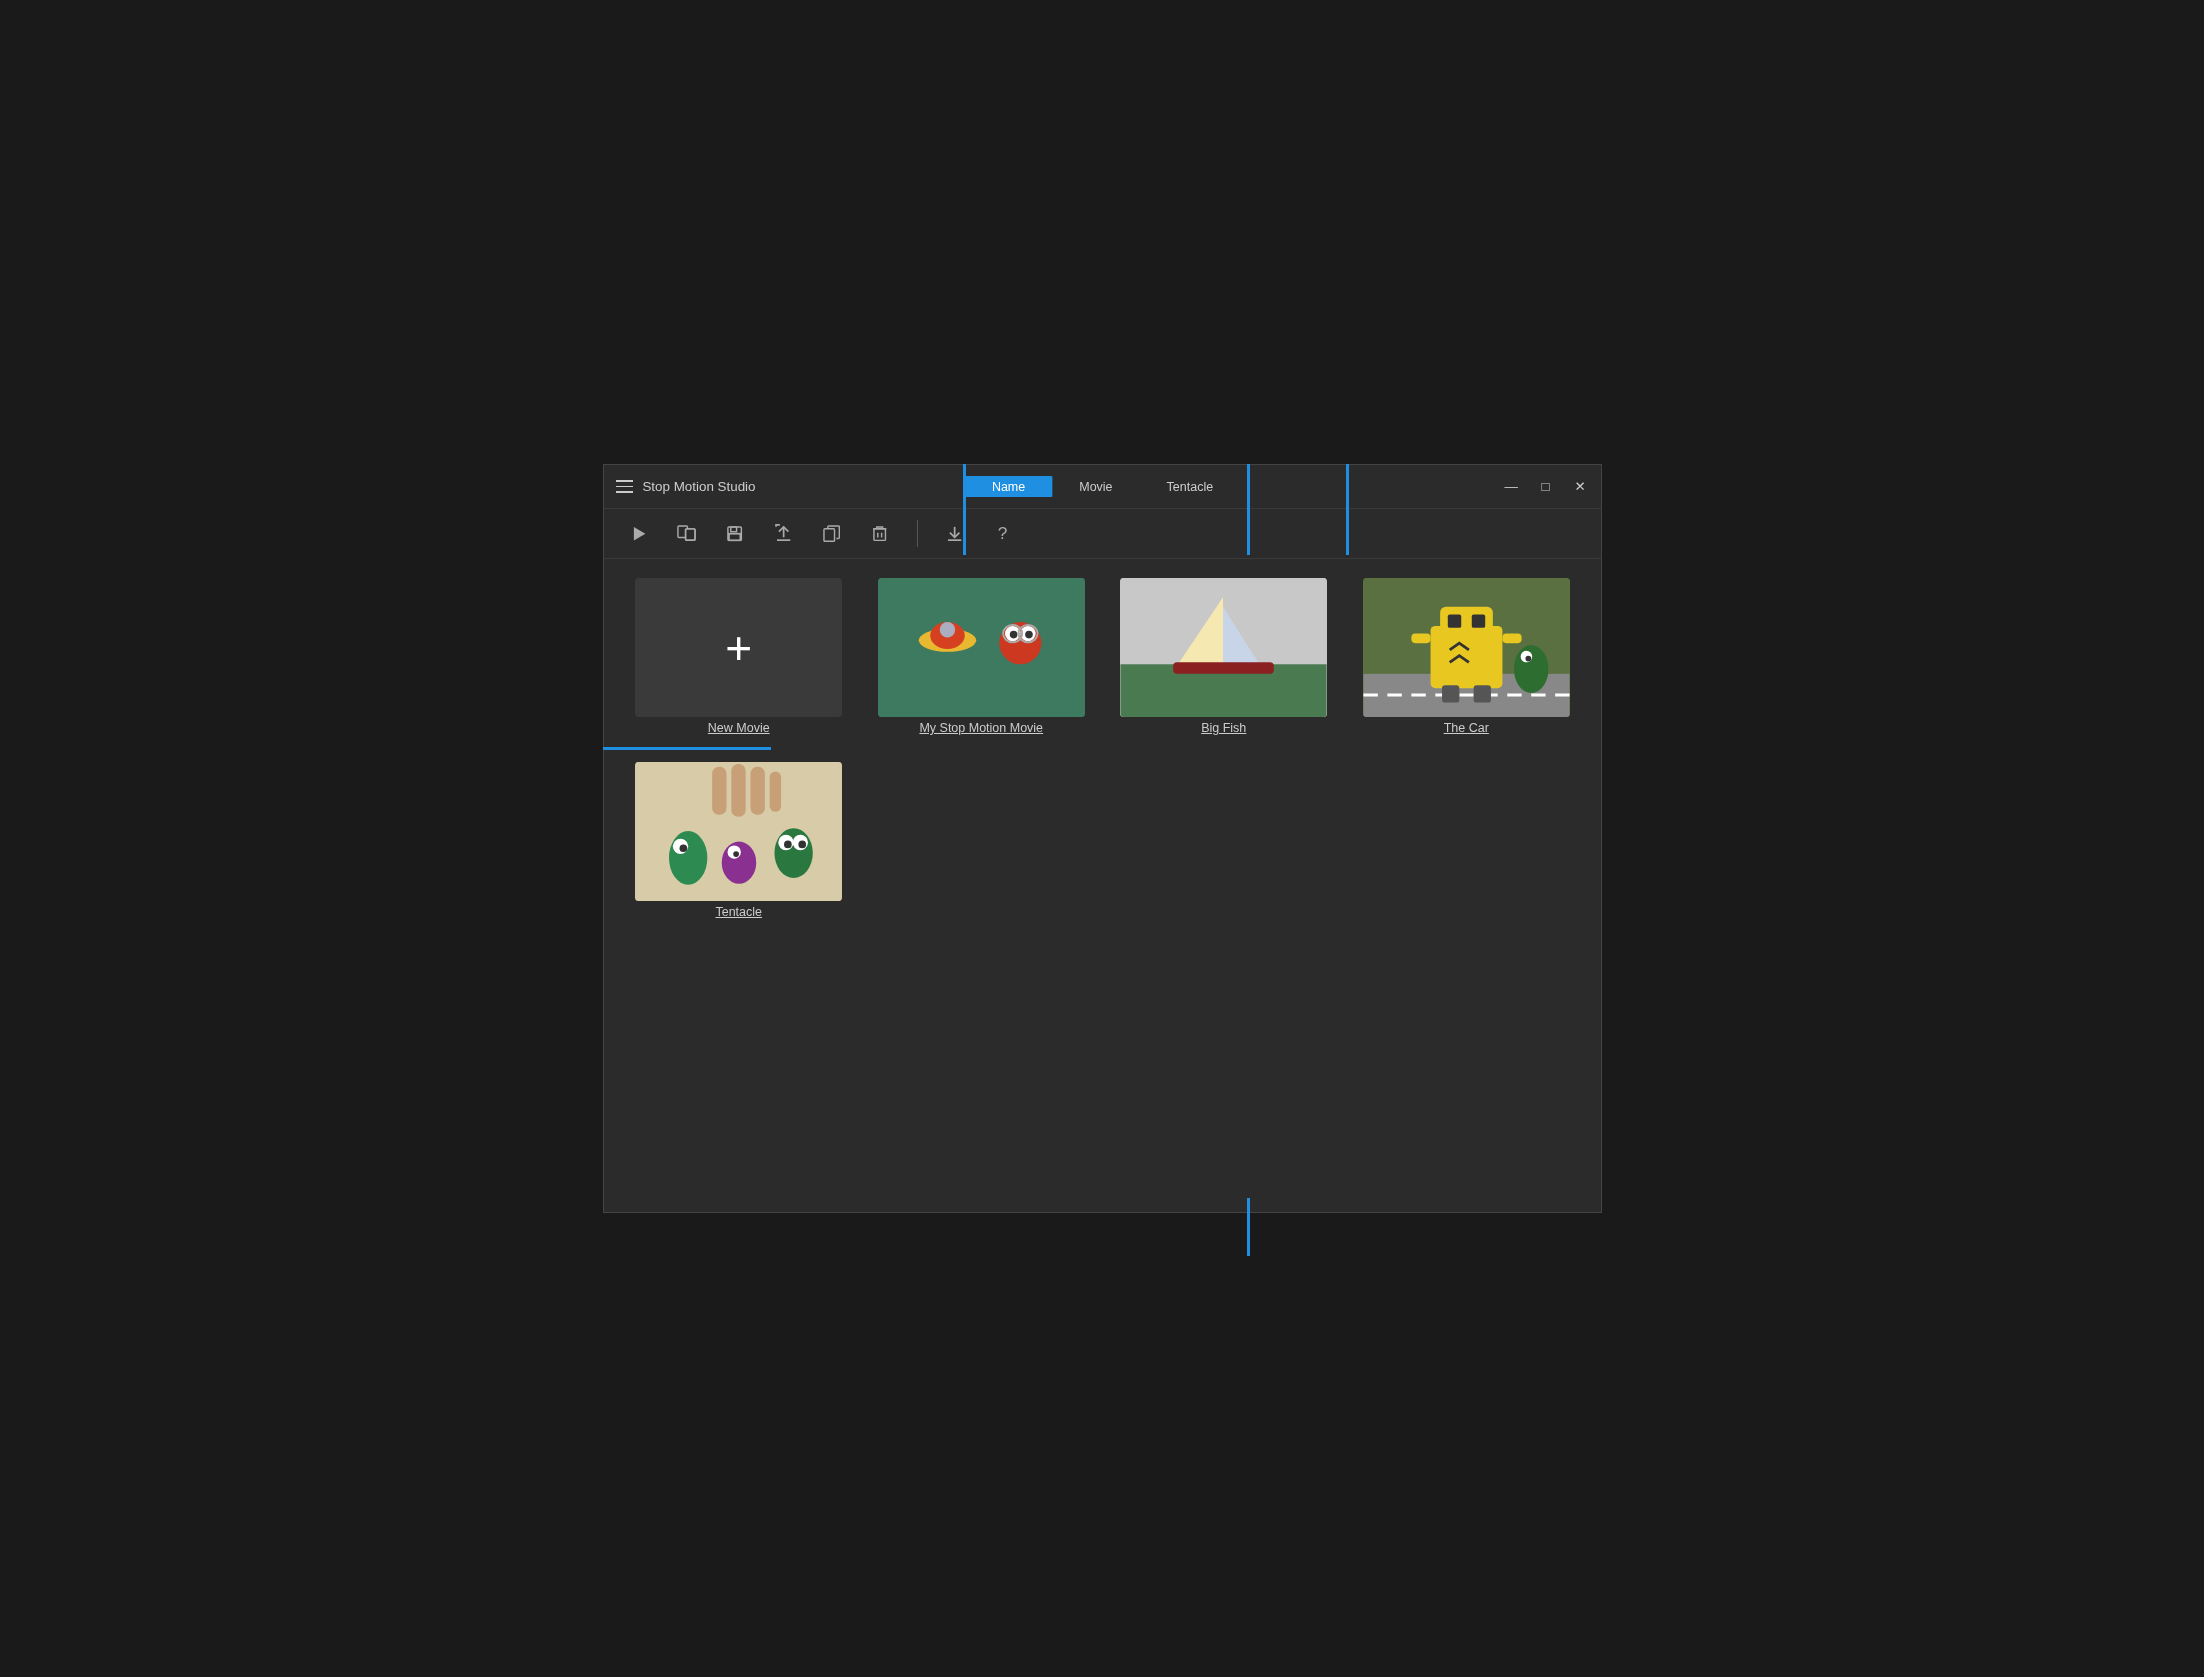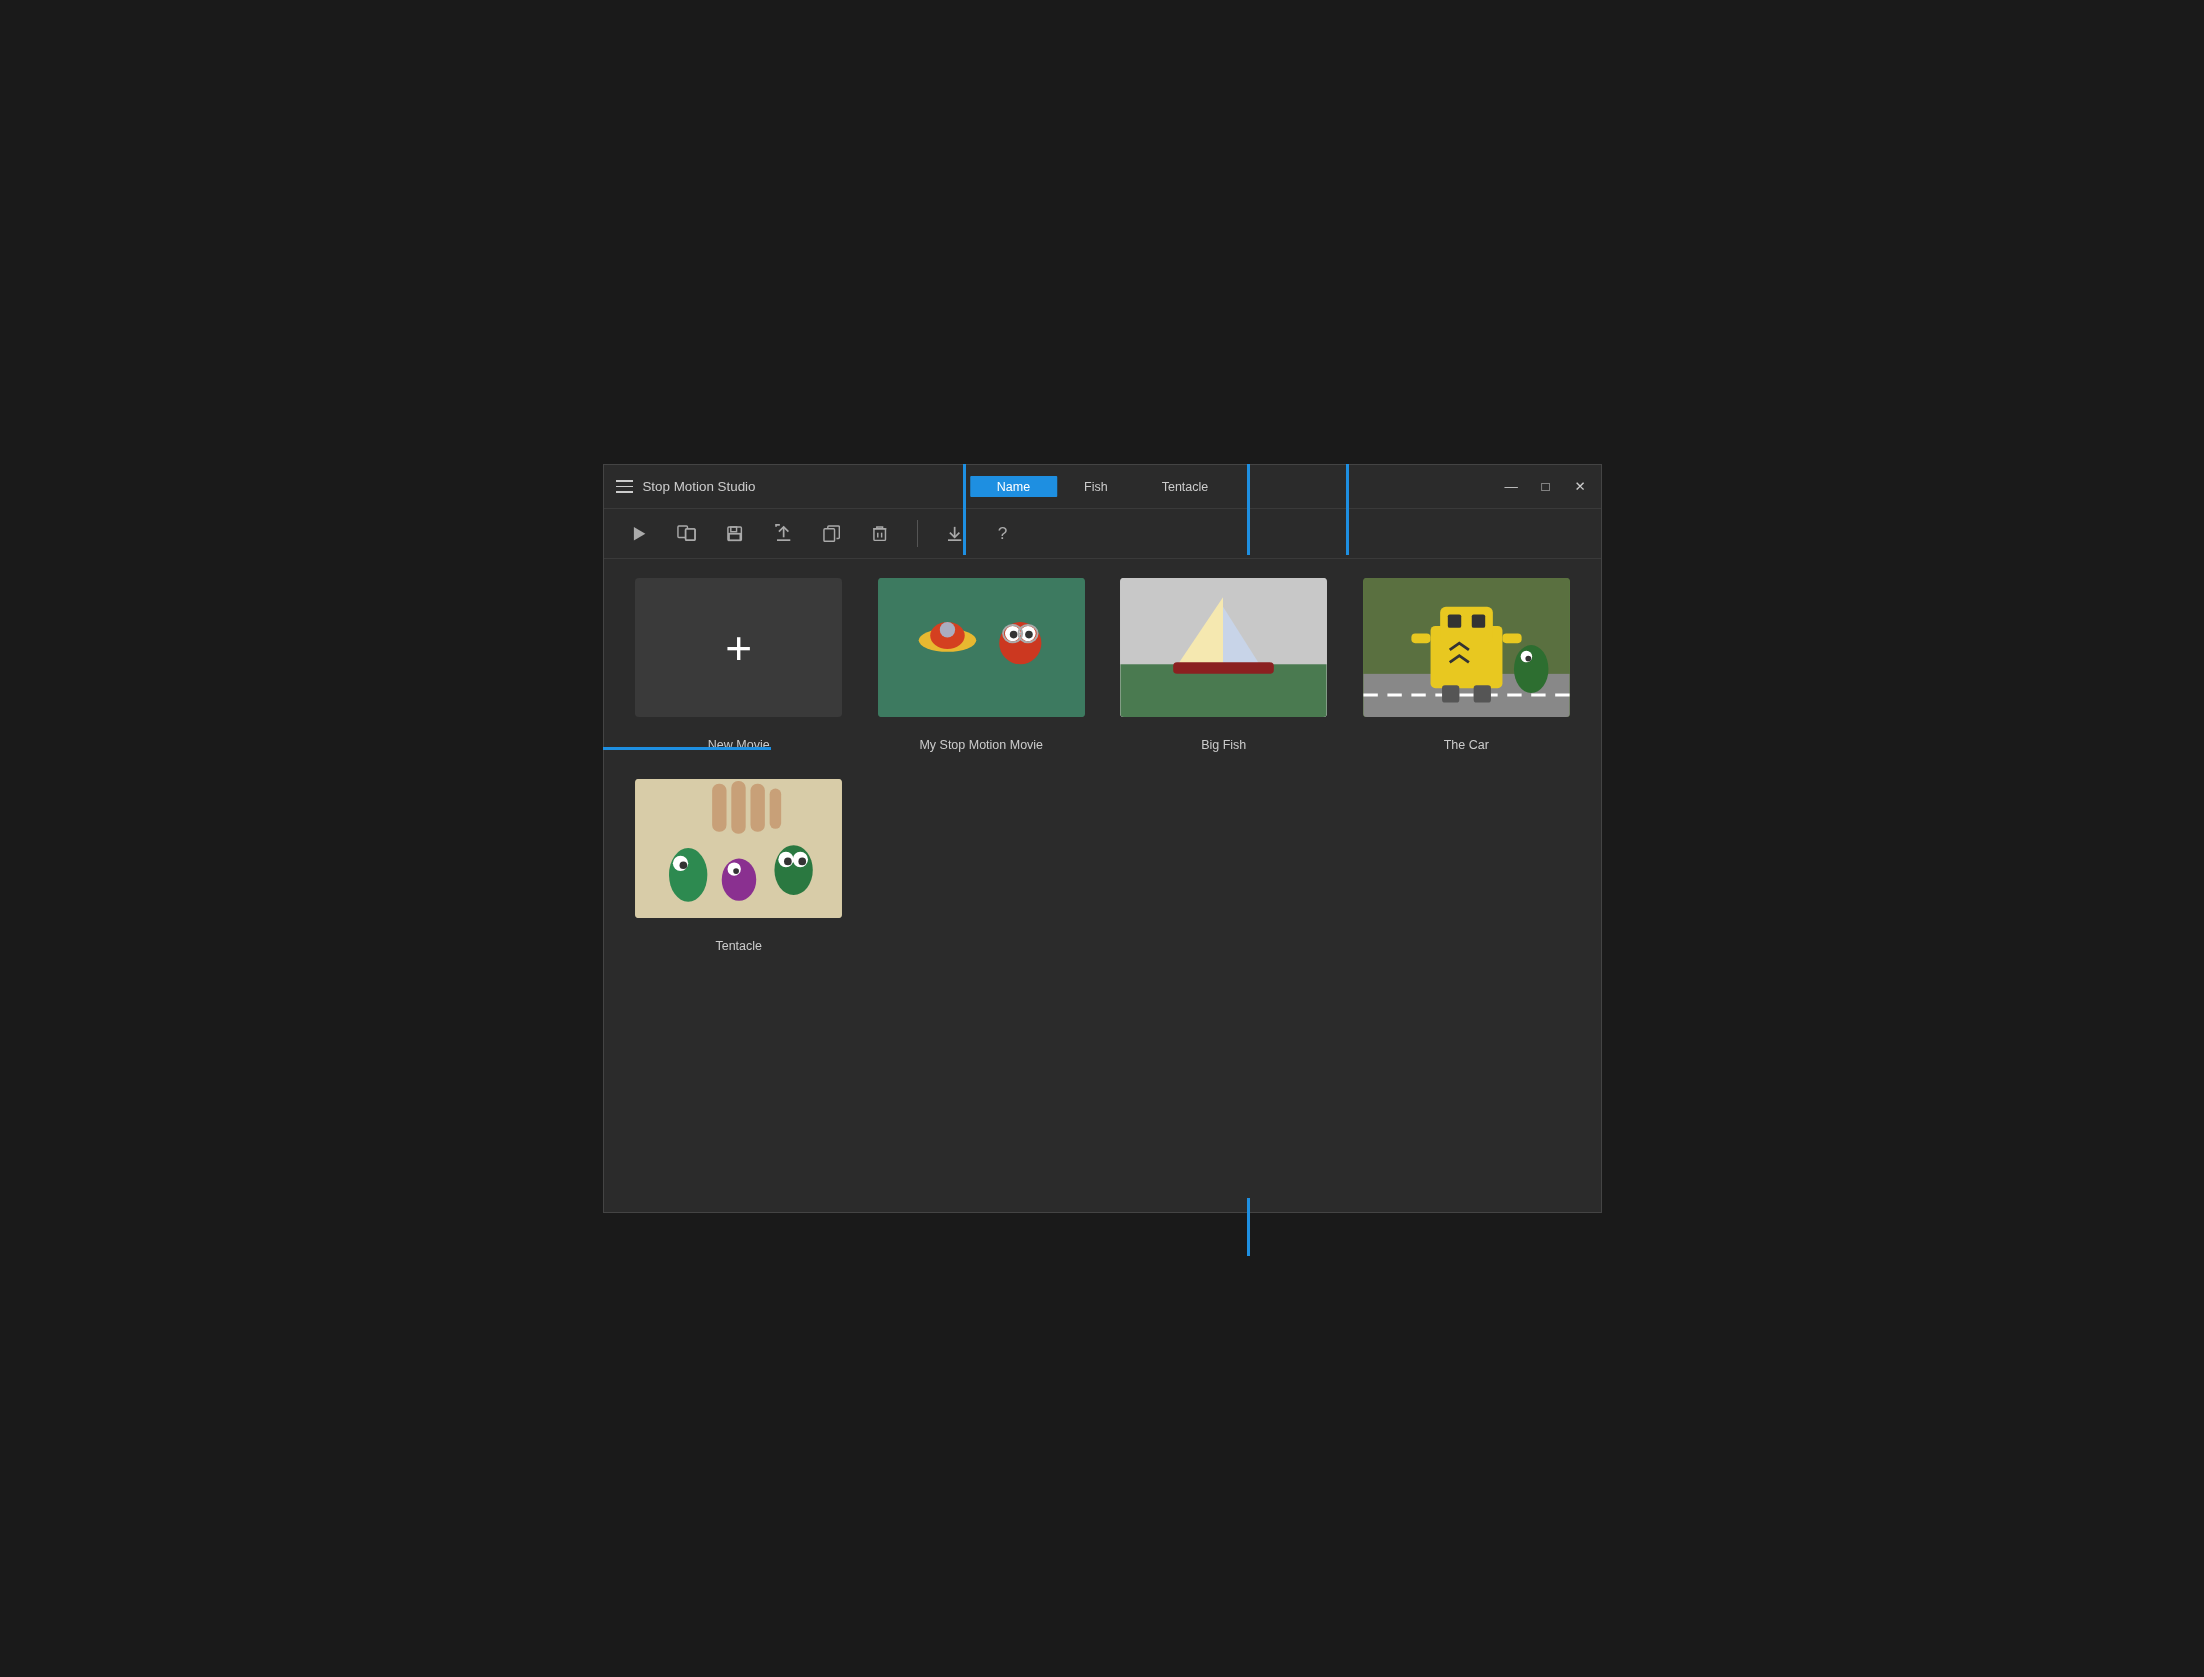--- a/index.html
+++ b/index.html
@@ -172,22 +172,23 @@
     .plus-icon {
       color: white;
       font-size: 46px;
       font-weight: 200;
       line-height: 1;
     }
 
     .movie-label {
       color: #cccccc;
       font-size: 12.5px;
-      margin-top: 21px;
+      margin-top: 4px;
       text-align: center;
+      text-decoration: underline;
     }
 
     
     .thumb-svg {
       width: 100%;
       height: 100%;
     }
   </style>
 </head>
 <body>
@@ -207,21 +208,21 @@
         <div class="hamburger-icon">
           <span></span>
           <span></span>
           <span></span>
         </div>
         <span class="title-text">Stop Motion Studio</span>
       </div>
 
       <div class="sort-buttons">
         <button class="sort-btn active">Name</button>
-        <button class="sort-btn">Fish</button>
+        <button class="sort-btn">Movie</button>
         <button class="sort-btn">Tentacle</button>
       </div>
 
       <div class="window-controls">
         <button class="win-btn">—</button>
         <button class="win-btn">□</button>
         <button class="win-btn">✕</button>
       </div>
     </div>
 

